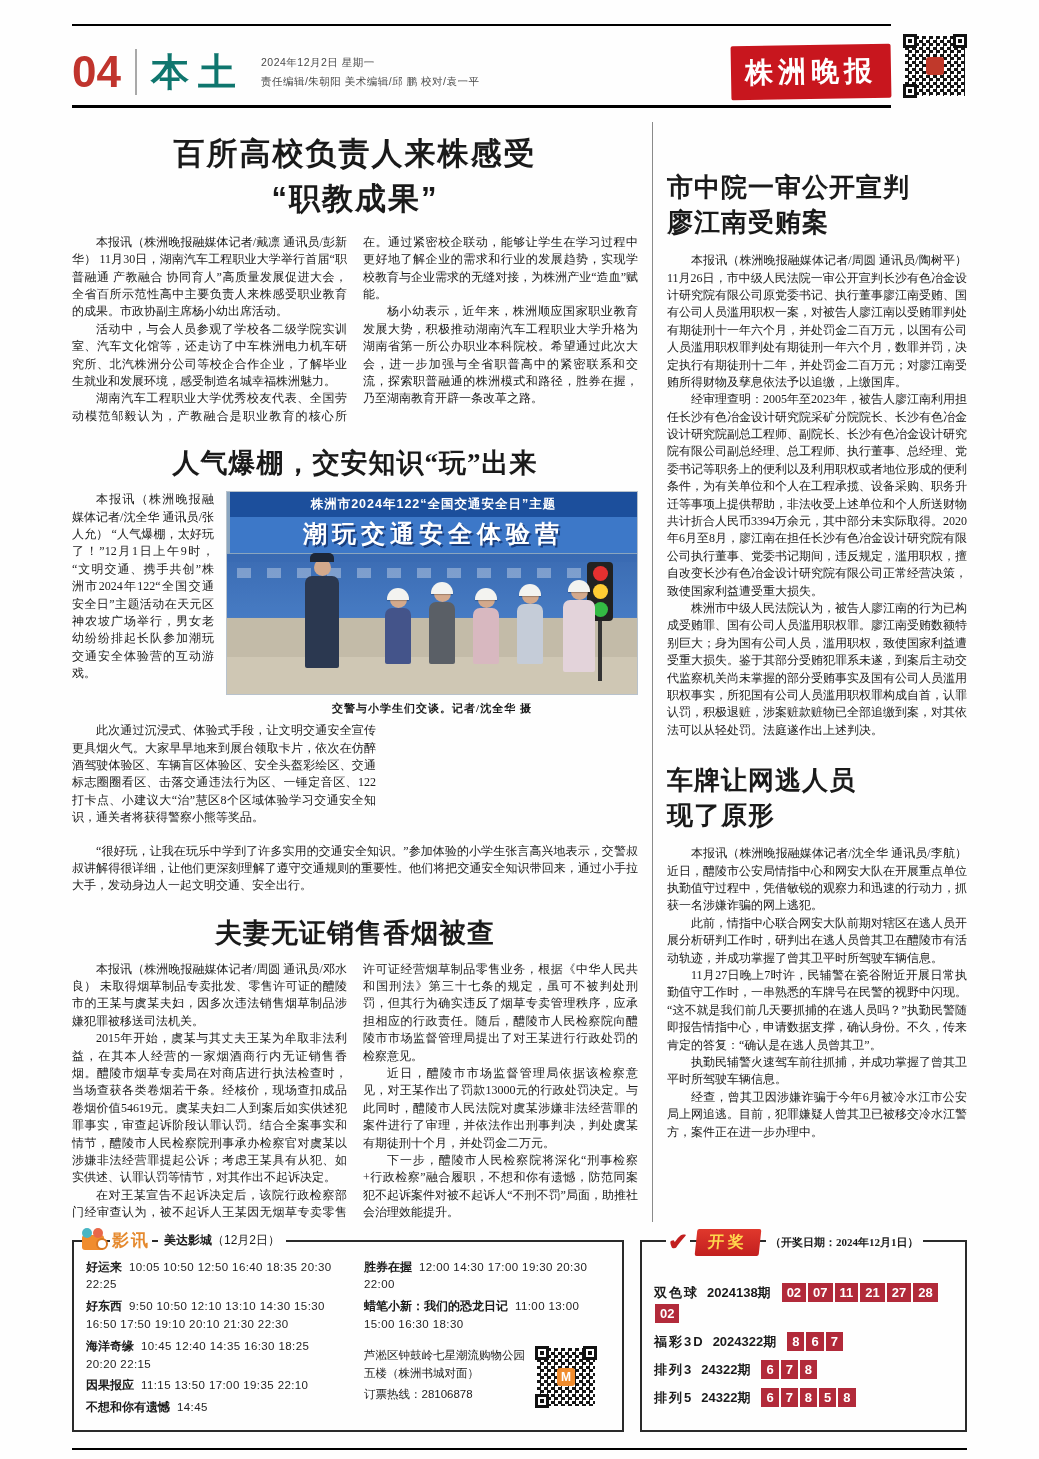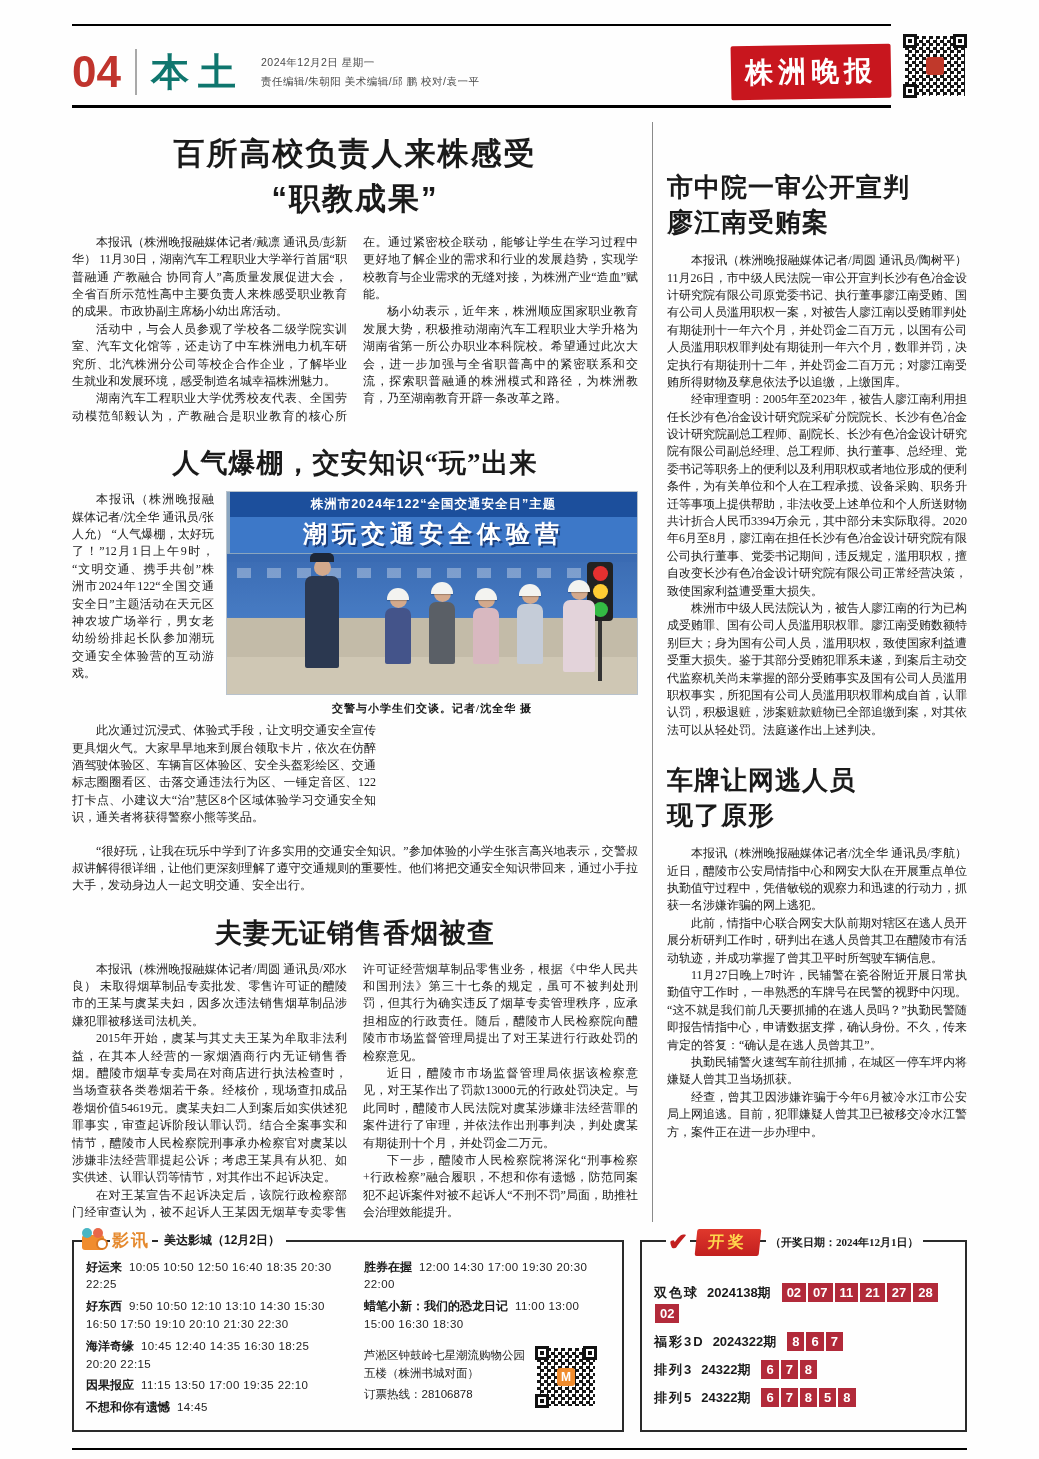--- a/index.html
+++ b/index.html
@@ -70,21 +70,21 @@
   .cinema-box{width:552px;box-sizing:border-box;border:2px solid #2a2a2a;position:relative;padding:16px 12px 10px;}
   .lottery-box{flex:1;border:2px solid #2a2a2a;position:relative;padding:34px 12px 12px;box-sizing:border-box;}
   .box-header{position:absolute;top:-13px;left:8px;display:flex;align-items:center;gap:6px;}
   .box-header>*{background:#fefefe;}
   .yx-icon{width:22px;height:15px;background:#f08c2e;border-radius:3px;position:relative;margin-top:4px;}
   .yx-icon::before{content:"";position:absolute;top:-7px;left:0;width:10px;height:10px;border-radius:50%;background:#49b6c4;box-shadow:11px 0 0 #e8684a;}
   .yx-icon::after{content:"";position:absolute;right:-4px;top:3px;width:8px;height:8px;border-radius:50%;background:#fff;border:2px solid #d97823;}
   .yx-label{font-family:"Liberation Sans",sans-serif;font-weight:900;font-size:17px;color:#e58a2f;letter-spacing:2px;padding:0 2px;text-shadow:1px 1px 0 #fff;}
   .cinema-name{font-family:"Liberation Sans",sans-serif;font-size:13.5px;padding:0 6px;}
   .cinema-name b{font-size:12px;}
-  .cinema-date{font-weight:700;font-size:12px;}
+  .cinema-date{font-weight:400;font-size:12px;}
   .cinema-cols{display:flex;gap:32px;font-family:"Liberation Sans","DejaVu Sans",sans-serif;font-size:11.5px;line-height:1.55;}
   .cin-col{width:50%;box-sizing:border-box;}
   .movie{margin-bottom:3px;}
   .m-title{font-weight:700;margin-right:7px;font-size:12px;}
   .m-times{letter-spacing:.4px;color:#222;}
   .cinema-footer{margin-top:12px;display:flex;gap:10px;align-items:flex-start;}
   .addr{font-family:"Liberation Sans",sans-serif;font-size:11.5px;line-height:1.6;}
   .hotline{margin-top:2px;}
   .cinema-qr{width:62px;height:62px;flex:none;}
   .cinema-qr .seal{background:#f08c2e;color:#fff;font-family:"Liberation Sans",sans-serif;font-weight:900;font-size:12px;display:flex;align-items:center;justify-content:center;}
@@ -137,21 +137,21 @@
 
       <article>
         <h1 class="a1-title">
           <span>百所高校负责人来株感受</span><br>
           <span>“职教成果”</span>
         </h1>
         <div class="body-cols body-text">
             <p>本报讯（株洲晚报融媒体记者/戴凛 通讯员/彭新华） 11月30日，湖南汽车工程职业大学举行首届“职普融通 产教融合 协同育人”高质量发展促进大会，全省百所示范性高中主要负责人来株感受职业教育的成果。市政协副主席杨小幼出席活动。</p>
             <p>活动中，与会人员参观了学校各二级学院实训室、汽车文化馆等，还走访了中车株洲电力机车研究所、北汽株洲分公司等校企合作企业，了解毕业生就业和发展环境，感受制造名城幸福株洲魅力。</p>
             <p>湖南汽车工程职业大学优秀校友代表、全国劳动模范邹毅认为，产教融合是职业教育的核心所在。通过紧密校企联动，能够让学生在学习过程中更好地了解企业的需求和行业的发展趋势，实现学校教育与企业需求的无缝对接，为株洲产业“造血”赋能。</p>
-            <p>杨小幼表示，近年来，株洲顺应国家职业教育发展大势，积极推动湖南汽车工程职业大学升格为湖南省第一所公办职业本科院校。希望通过此次大会，进一步加强与全省职普高中的紧密联系和交流，探索职普融通的株洲模式和路径，为株洲教育，乃至湖南教育开辟一条改革之路。</p>
+            <p>杨小幼表示，近年来，株洲顺应国家职业教育发展大势，积极推动湖南汽车工程职业大学升格为湖南省第一所公办职业本科院校。希望通过此次大会，进一步加强与全省职普高中的紧密联系和交流，探索职普融通的株洲模式和路径，胜券在握，乃至湖南教育开辟一条改革之路。</p>
           </div>
       </article>
 
       <article>
         <h2 class="serif-title">人气爆棚，交安知识“玩”出来</h2>
         <div class="a2-top">
           <div class="a2-narrow body-text">
               <p>本报讯（株洲晚报融媒体记者/沈全华 通讯员/张人允） “人气爆棚，太好玩了！”12月1日上午9时，“文明交通、携手共创”株洲市2024年122“全国交通安全日”主题活动在天元区神农坡广场举行，男女老幼纷纷排起长队参加潮玩交通安全体验营的互动游戏。</p>
             </div>
           <figure class="photo-block">
@@ -237,21 +237,21 @@
 
       <article>
         <h2 class="r-title r-title2">
           <span>车牌让网逃人员</span><br>
           <span>现了原形</span>
         </h2>
         <div class="body-text">
             <p>本报讯（株洲晚报融媒体记者/沈全华 通讯员/李航） 近日，醴陵市公安局情指中心和网安大队在开展重点单位执勤值守过程中，凭借敏锐的观察力和迅速的行动力，抓获一名涉嫌诈骗的网上逃犯。</p>
             <p>此前，情指中心联合网安大队前期对辖区在逃人员开展分析研判工作时，研判出在逃人员曾其卫在醴陵市有活动轨迹，并成功掌握了曾其卫平时所驾驶车辆信息。</p>
             <p>11月27日晚上7时许，民辅警在瓷谷附近开展日常执勤值守工作时，一串熟悉的车牌号在民警的视野中闪现。“这不就是我们前几天要抓捕的在逃人员吗？”执勤民警随即报告情指中心，申请数据支撑，确认身份。不久，传来肯定的答复：“确认是在逃人员曾其卫”。</p>
-            <p>执勤民辅警火速驾车前往抓捕，在城区一停车坪内将嫌疑人曾其卫当场抓获。</p>
+            <p>执勤民辅警火速驾车前往抓捕，并成功掌握了曾其卫平时所驾驶车辆信息。</p>
             <p>经查，曾其卫因涉嫌诈骗于今年6月被冷水江市公安局上网追逃。目前，犯罪嫌疑人曾其卫已被移交冷水江警方，案件正在进一步办理中。</p>
           </div>
       </article>
     </div>
   </div>
 
   <div class="bottom-row">
 
     <section class="cinema-box">
       <div class="box-header">

